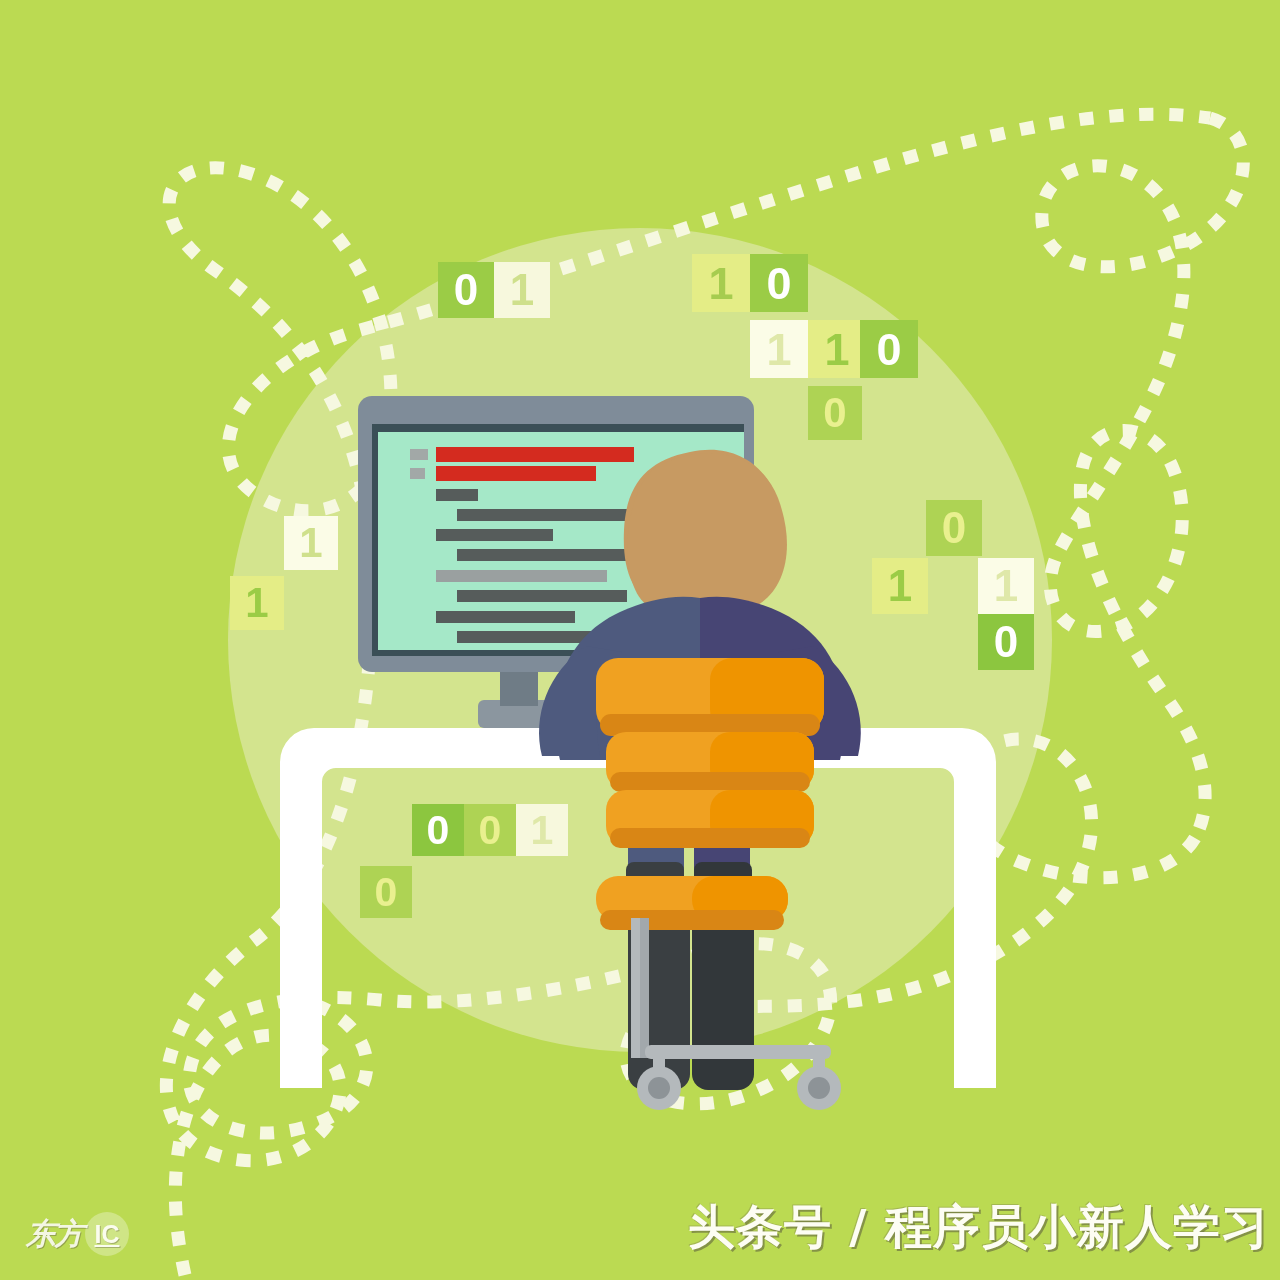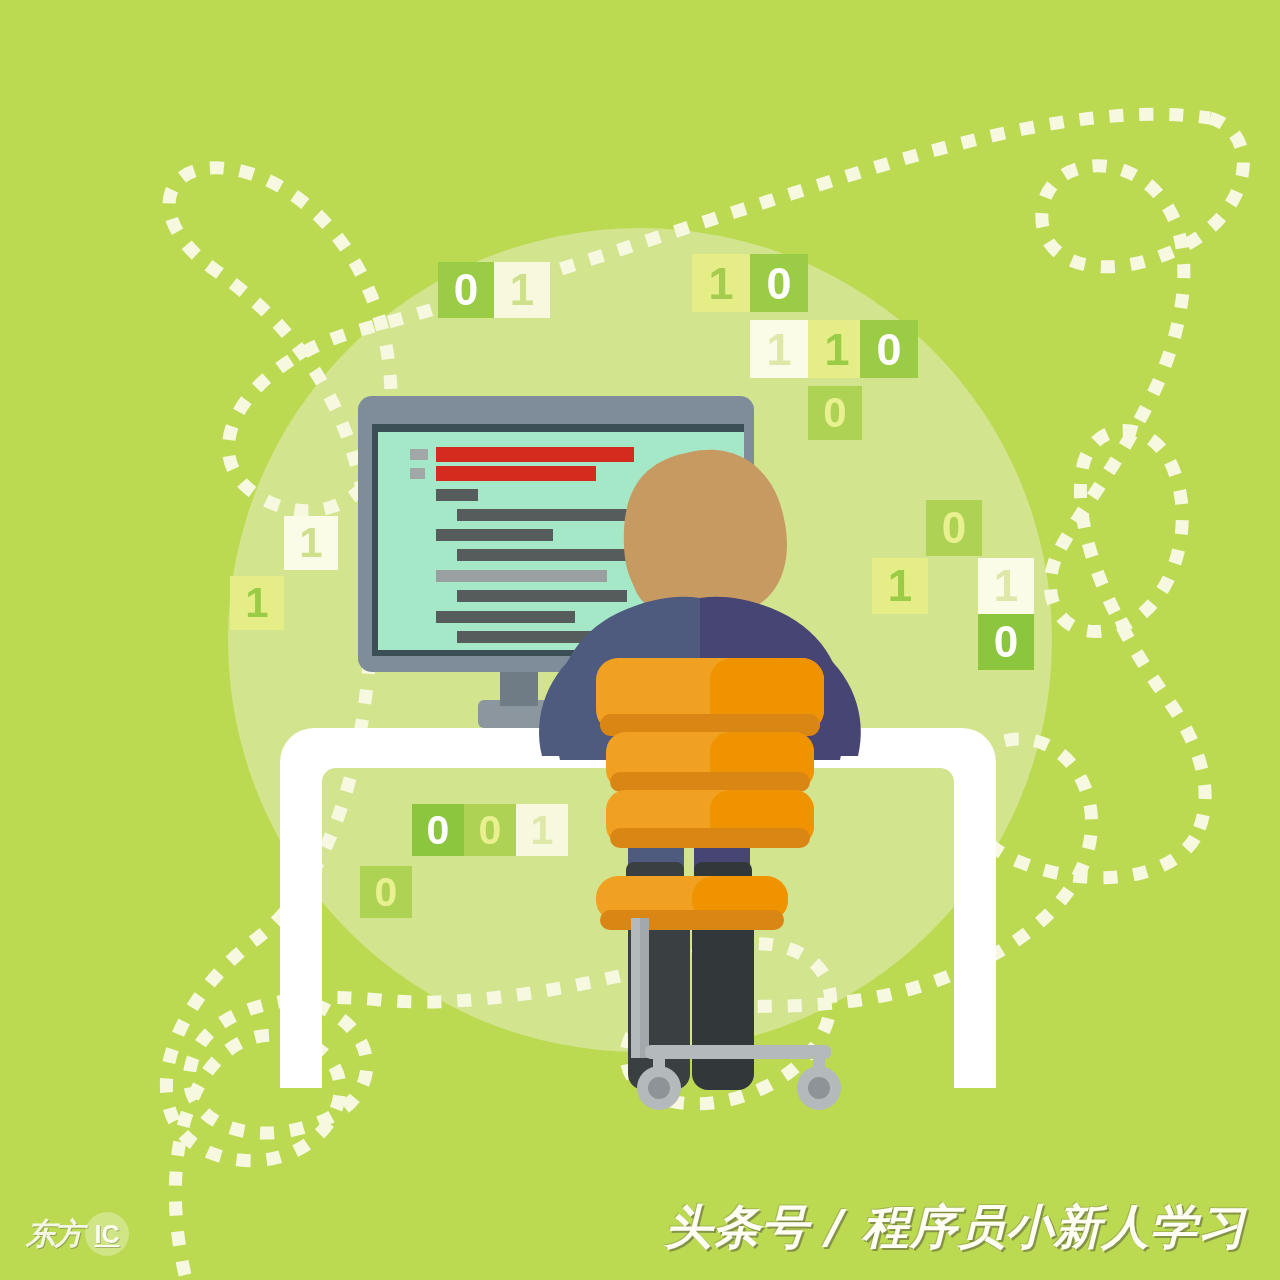--- a/index.html
+++ b/index.html
@@ -40,30 +40,29 @@
     letter-spacing: 1px;
     color: #fbfdee;
     line-height: 1;
     white-space: nowrap;
     pointer-events: none;
   }
 
   
   .wm-cn {
     position: absolute;
-    left: 665px;
+    left: 688px;
     top: 1196px;
     font-family: "DejaVu Sans", sans-serif;
     font-size: 47px;
     font-weight: 700;
     color: #fdfdf3;
     text-shadow: 2px 2px 0 rgba(90,90,60,0.55), -1px -1px 0 rgba(120,120,80,0.35);
     white-space: nowrap;
     letter-spacing: 1px;
-    font-style: italic;
   }
   .wm-logo {
     position: absolute;
     left: 26px;
     top: 1212px;
     display: flex;
     align-items: center;
     gap: 3px;
   }
   .wm-logo-cn {

